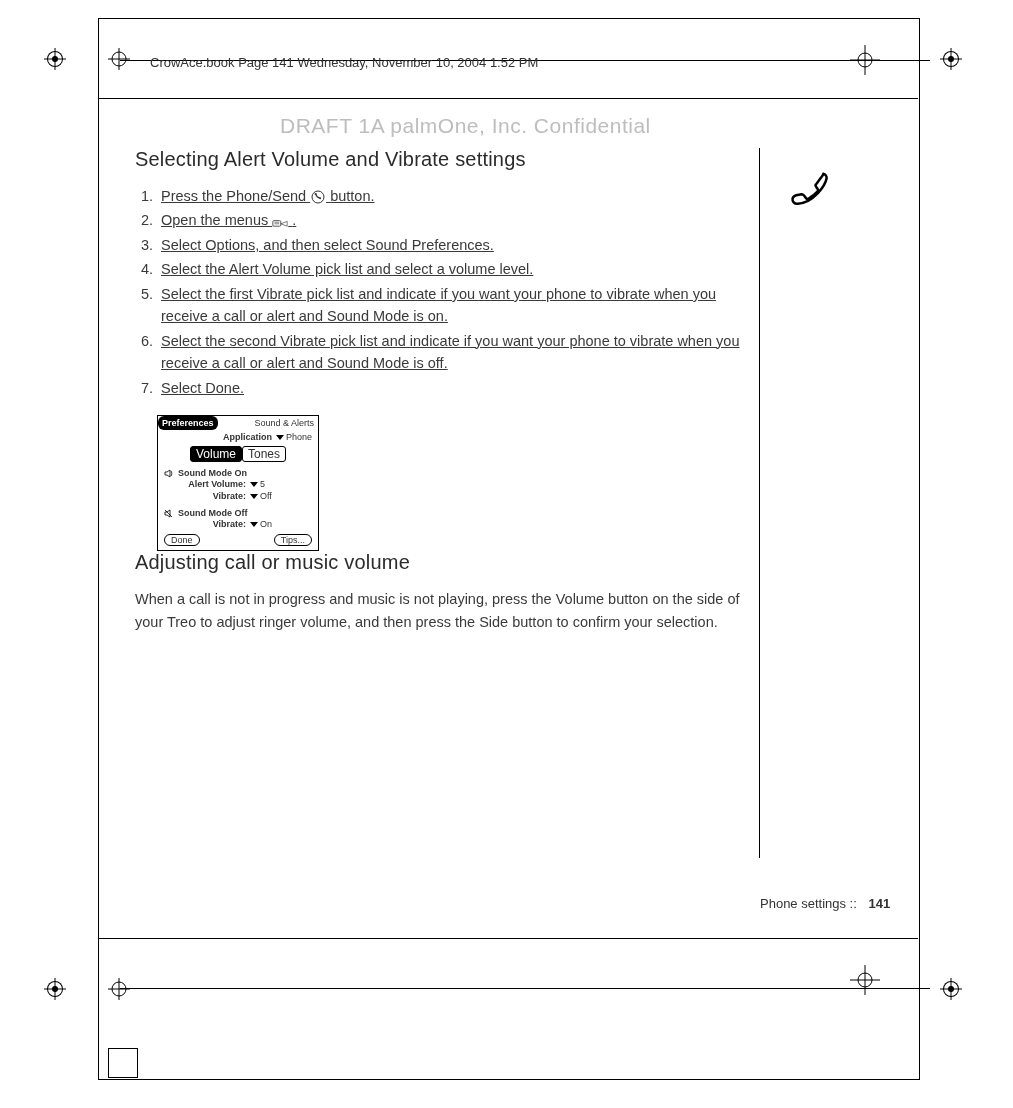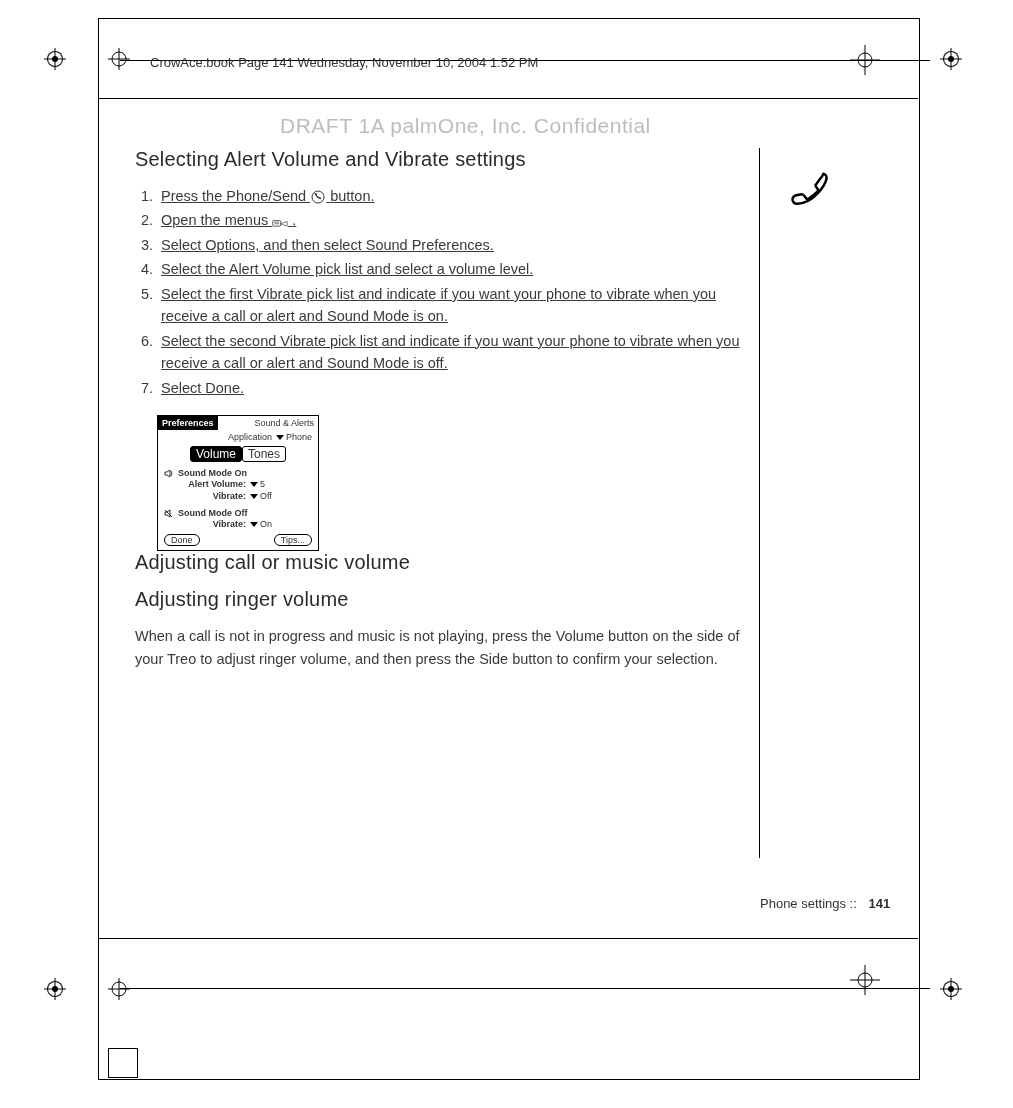--- a/index.html
+++ b/index.html
@@ -23,24 +23,24 @@
   .watermark{position:absolute;left:280px;top:114px;font-size:21px;color:#bdbdbd;letter-spacing:0.5px;}
   .content{position:absolute;left:135px;top:148px;width:620px;}
   h2.sec{font-size:20px;font-weight:400;color:#2b2b2b;margin:0 0 14px;letter-spacing:0.2px;}
   h2.sec2{}
   ol.steps{list-style:decimal;margin:0 0 16px;padding-left:22px;font-size:14.5px;line-height:1.55;color:#3a3a3a;text-decoration:underline;}
   ol.steps li{margin-bottom:2px;padding-left:4px;}
   .inline-icon{display:inline-block;vertical-align:-3px;width:16px;height:14px;}
   p.body{font-size:14.5px;line-height:1.55;margin:4px 0 0;color:#3a3a3a;}
   .palm-ss{margin:6px 0 0 22px;width:160px;border:1px solid #000;font-family:Verdana,Arial,sans-serif;font-size:9px;background:#fff;}
   .ss-title{display:flex;align-items:center;}
-  .ss-title .tl{background:#000;color:#fff;font-weight:bold;padding:2px 4px;}
+  .ss-title .tl{background:#000;color:#fff;font-weight:bold;padding:2px 4px;border-radius:6px;}
   .ss-title .tr{margin-left:auto;padding:2px 4px;}
   .ss-row{display:flex;align-items:center;padding:2px 6px;gap:4px;}
-  .ss-row .lbl{font-weight:normal;text-align:center;}
+  .ss-row .lbl{font-weight:bold;text-align:center;}
   .ss-row .dd{display:inline-flex;align-items:center;gap:2px;}
   .ss-row .dd::before{content:"";border-left:4px solid transparent;border-right:4px solid transparent;border-top:5px solid #000;display:inline-block;}
   .ss-tabs{display:flex;gap:0;padding:2px 6px;}
   .ss-tab{border:1px solid #000;border-radius:3px;padding:0 5px;font-size:12px;}
   .ss-tab.active{background:#000;color:#fff;}
   .ss-label-left{display:flex;align-items:flex-end;gap:4px;padding:4px 6px 0;}
   .ss-label-left .sm-lbl{font-weight:bold;}
   .ss-kv{display:flex;padding:1px 6px;align-items:center;}
   .ss-kv .k{font-weight:bold;width:82px;text-align:right;margin-right:4px;}
   .ss-kv .dd2{display:inline-flex;align-items:center;gap:2px;}
@@ -219,21 +219,20 @@
         </span>
     </div>
     <div class="ss-foot">
       <span class="ss-btn">Done</span>
       <span class="ss-btn">Tips...</span>
     </div>
   </div>
 
   <h2 class="sec sec2">Adjusting call or music volume</h2>
 
-  <h2 class="sec sec2">Adjusting ringer volume</h2>
   <p class="body">When a call is not in progress and music is not playing, press the Volume button on the side of your Treo to adjust ringer volume, and then press the Side button to confirm your selection.</p>
 
 </div>
 
 <div class="footer">
   <span>Phone settings   ::</span>
   <span class="pn">141</span>
 </div>
 
 <div class="bot-box"></div>

